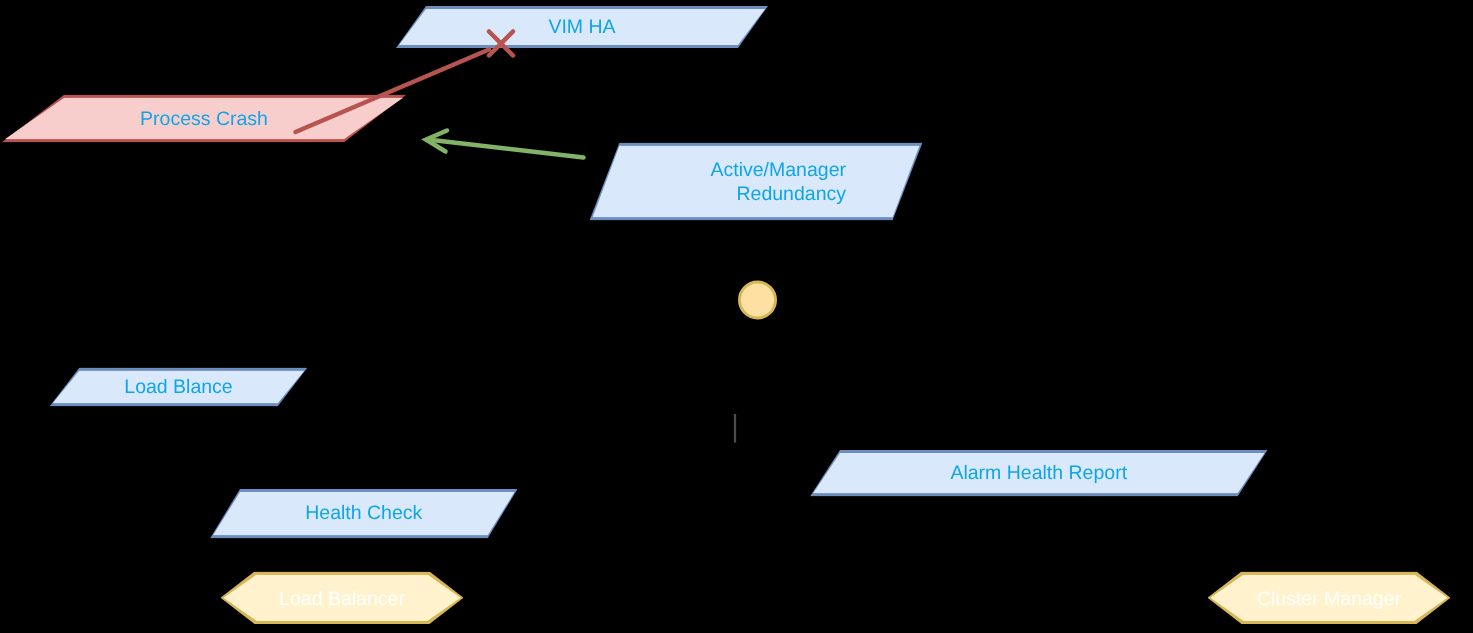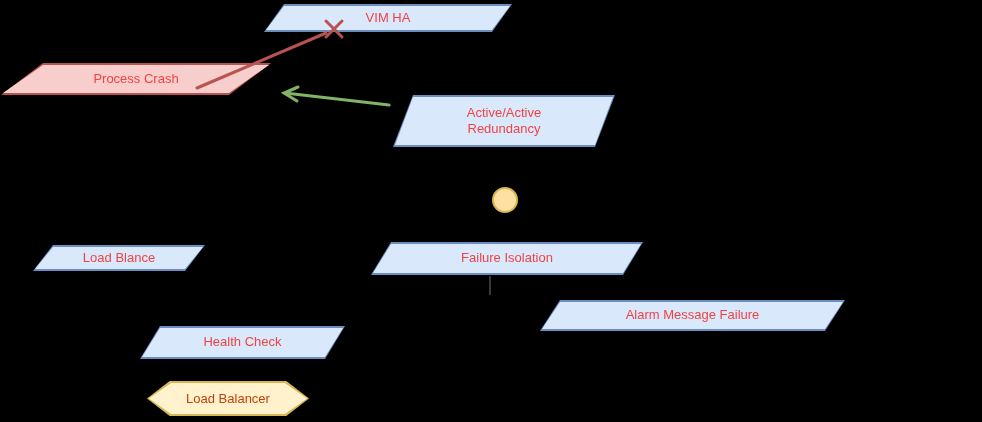--- a/index.html
+++ b/index.html
@@ -20,21 +20,21 @@
     background: var(--stroke);
   }
   .para .fg {
     position: absolute; inset: 2px;
     clip-path: polygon(calc(var(--off) - 2px) 0, 100% 0, calc(100% - (var(--off) - 2px)) 100%, 0 100%);
     background: var(--fill);
   }
   .para .label {
     position: absolute; inset: 0;
     display: flex; align-items: center; justify-content: center;
-    font-size: 13px; color: #ef4444; text-align: center; line-height: 1.25;
+    font-size: 13px; color: #0ea5e9; text-align: right; line-height: 1.25;
   }
   .para.blue { --fill: var(--blue_fill, #dae8fc); --stroke: var(--blue_border, #6c8ebf); }
   .para.red  { --fill: var(--red_fill, #f8cecc);  --stroke: var(--red_border, #b85450); }
   .para.steep { --off: 42px; }
   .node-active-active .label span { display: block; max-width: 120px; }
 
   
   .hex { position: absolute; }
   .hex .bg {
     position: absolute; inset: 0;
@@ -42,21 +42,21 @@
     background: var(--yellow_border, #d6b656);
   }
   .hex .fg {
     position: absolute; inset: 2px;
     clip-path: polygon(14% 0, 86% 0, 100% 50%, 86% 100%, 14% 100%, 0 50%);
     background: var(--yellow_fill, #fff2cc);
   }
   .hex .label {
     position: absolute; inset: 0;
     display: flex; align-items: center; justify-content: center;
-    font-size: 13px; color: #c2410c; text-align: center;
+    font-size: 13px; color: #ffffff; text-align: center;
   }
 
   
   .junction {
     position: absolute;
     width: 26px; height: 26px;
     border-radius: 50%;
     background: var(--circle_fill, #ffe0a3);
     border: 2px solid var(--circle_border, #d6b656);
     box-sizing: border-box;
@@ -83,57 +83,57 @@
   <div class="para red steep" style="left:1px; top:63px; width:270px; height:32px;">
     <div class="bg"></div>
     <div class="fg"></div>
     <div class="label">Process Crash</div>
   </div>
 
   <div class="para blue node-active-active" style="left:393px; top:95px; width:222px; height:52px;">
     <div class="bg"></div>
     <div class="fg"></div>
     <div class="label">
-      <span>Active/Active Redundancy</span>
+      <span>Active/Manager Redundancy</span>
     </div>
   </div>
 
   <div class="junction" style="left:492px; top:187px;"></div>
 
   <div class="para blue" style="left:33px; top:245px; width:172px; height:26px;">
     <div class="bg"></div>
     <div class="fg"></div>
     <div class="label">Load Blance</div>
   </div>
 
-  <div class="para blue" style="left:371px; top:242px; width:272px; height:33px;">
-    <div class="bg"></div>
-    <div class="fg"></div>
-    <div class="label">Failure Isolation</div>
-  </div>
 
 
   <div class="para blue" style="left:140px; top:291px; width:205px; height:33px;margin-top:35px;">
     <div class="bg"></div>
     <div class="fg"></div>
     <div class="label">Health Check</div>
   </div>
 
   <div class="para blue" style="left:540px; top:300px; width:305px; height:31px;">
     <div class="bg"></div>
     <div class="fg"></div>
-    <div class="label">Alarm Message Failure</div>
+    <div class="label">Alarm Health Report</div>
   </div>
 
   <div class="hex" style="left:147px; top:381px; width:162px; height:35px;">
     <div class="bg"></div>
     <div class="fg"></div>
     <div class="label">Load Balancer</div>
   </div>
 
+  <div class="hex" style="left:805px; top:381px; width:162px; height:35px;">
+    <div class="bg"></div>
+    <div class="fg"></div>
+    <div class="label">Cluster Manager</div>
+  </div>
 
   <svg class="edges" width="982" height="422" viewBox="0 0 982 422">
 
     <g style="stroke: var(--arrow_red, #b85450);" stroke-width="3" stroke-linecap="round" fill="none">
       <line x1="197" y1="88" x2="326" y2="33"></line>
       <line x1="326" y1="21" x2="342" y2="37"></line>
       <line x1="342" y1="21" x2="326" y2="37"></line>
     </g>
 
     <g style="stroke: var(--arrow_green, #82b366);" stroke-width="3" stroke-linecap="round" fill="none">

